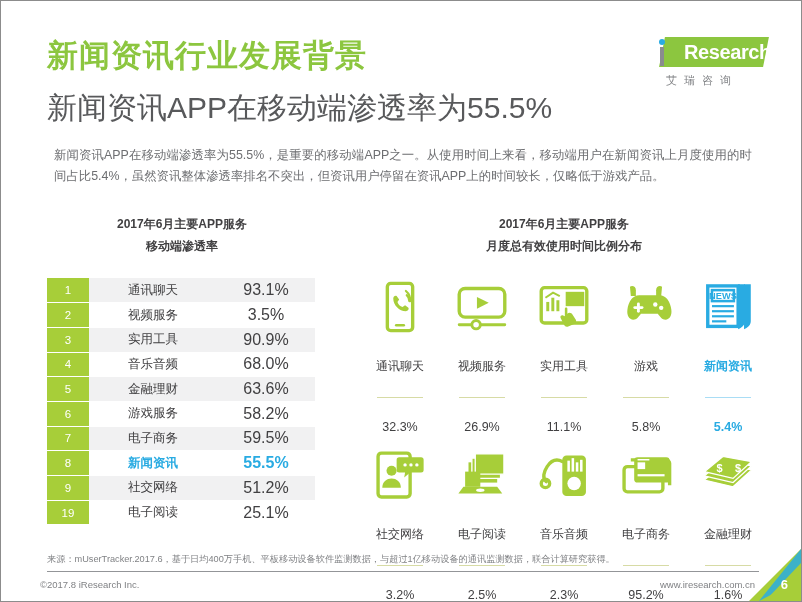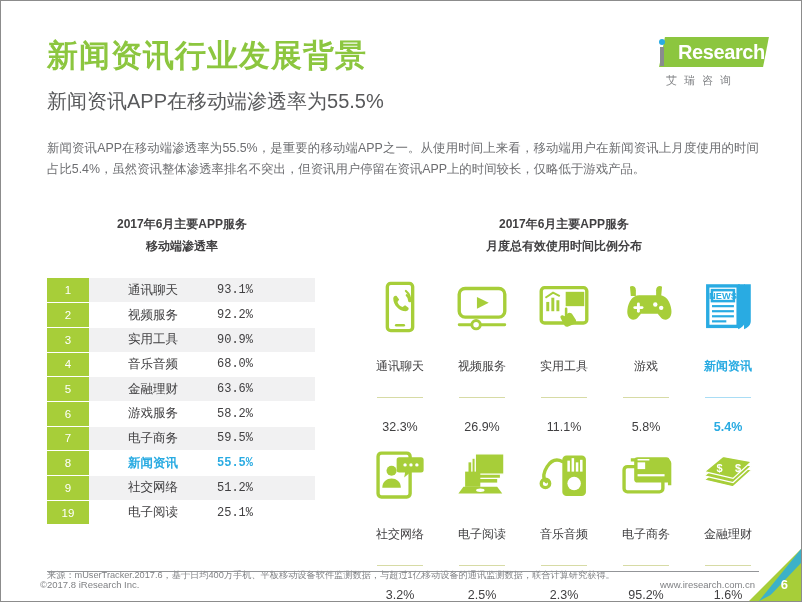--- a/index.html
+++ b/index.html
@@ -19,21 +19,21 @@
 
   
   .title-main {
     position: absolute; left: 46px; top: 34px;
     font-size: 31px; font-weight: bold;
     color: #8cc63f; letter-spacing: 1px;
     white-space: nowrap;
   }
   .title-sub {
     position: absolute; left: 46px; top: 87px;
-    font-size: 20px; font-weight: normal;
+    font-size: 30px; font-weight: normal;
     color: #58595b; letter-spacing: 0px;
     white-space: nowrap;
   }
 
   
   .logo { position: absolute; right: 33px; top: 36px; width: 120px; height: 55px; }
   .logo-mark { position: relative; width: 120px; height: 34px; }
   .logo-para {
     position: absolute; left: 14px; top: 0;
     width: 104px; height: 30px;
@@ -43,38 +43,38 @@
   .logo-i-dot {
     position: absolute; left: 11px; top: 2px;
     width: 6px; height: 6px; border-radius: 50%;
     background: #29abe2;
   }
   .logo-i-stem {
     position: absolute; left: 12px; top: 10px;
     width: 4px; height: 19px; background: #8a8c8e;
   }
   .logo-word {
-    position: absolute; left: 30px; top: 4px;
+    position: absolute; left: 36px; top: 4px;
     font-size: 20px; font-weight: bold; color: #ffffff;
     letter-spacing: -0.4px; font-family: "Liberation Sans", sans-serif;
   }
   .logo-cn {
     position: absolute; left: 18px; top: 36px;
     font-size: 11px; color: #808285; letter-spacing: 7px;
     white-space: nowrap;
   }
 
   
   .intro {
     position: absolute; left: 46px; top: 137px;
     width: 712px;
     font-size: 12.4px; line-height: 21px;
     color: #6d6e71; text-align: justify;
   }
-  .intro p { margin: 0; }
+  .intro p { margin: 7px; }
 
   
   .left-panel { position: absolute; left: 46px; top: 212px; width: 270px; }
   .panel-title {
     font-size: 12px; font-weight: bold; color: #414042;
     text-align: center; line-height: 22px;
   }
   .rank-table { margin-top: 21px; width: 268px; border-collapse: collapse; }
   .rank-table tr { height: 24.7px; }
   .rank-table tr.odd .cell-name, .rank-table tr.odd .cell-val { background: #f1f1f2; }
@@ -84,24 +84,24 @@
     font-size: 11.5px; text-align: center; vertical-align: middle;
     border-bottom: 1.2px solid #ffffff;
     font-family: "Liberation Sans", sans-serif;
   }
   .cell-name {
     width: 128px; font-size: 12.5px; color: #414042;
     text-align: center; vertical-align: middle;
     border-bottom: 1.2px solid #ffffff;
   }
   .cell-val {
-    width: 98px; font-size: 12px; color: #414042;
-    text-align: left; vertical-align: middle;
+    width: 98px; font-size: 16px; color: #414042;
+    text-align: center; vertical-align: middle;
     border-bottom: 1.2px solid #ffffff;
-    font-family: Liberation Mono, monospace;
+    font-family: Liberation Sans, sans-serif;
   }
   tr.hl .cell-name, tr.hl .cell-val { color: #29abe2; font-weight: bold; }
 
   
   .right-panel { position: absolute; left: 358px; top: 212px; width: 410px; }
   .icon-grid { margin-top: 22px; display: flex; flex-wrap: wrap; }
   .icon-cell {
     width: 82px; display: flex; flex-direction: column;
     align-items: center; margin-bottom: 13px; gap: 18px;
   }
@@ -121,21 +121,21 @@
     font-family: "Liberation Sans", sans-serif;
   }
   .icon-cell.hl .icon-label, .icon-cell.hl .icon-val {
     color: #29abe2; font-weight: bold;
   }
   .icon-cell.hl .icon-rule { background: #a9ddf5; }
 
   
   .source-note {
     position: absolute; left: 46px; top: 551px; width: 712px;
-    font-size: 9.2px; color: #808285; line-height: 14px; margin-top: 16px;
+    font-size: 9.2px; color: #808285; line-height: 14px;
   }
   .footer-rule {
     position: absolute; left: 46px; top: 570px; width: 712px;
     height: 1px; background: #939598;
   }
   .copyright {
     position: absolute; left: 39px; top: 578px;
     font-size: 9.5px; color: #808285;
     font-family: "Liberation Sans", sans-serif;
   }
@@ -182,21 +182,21 @@
     <table class="rank-table">
       <tbody id="rank-body">
           <tr class="odd">
             <td class="cell-rank">1</td>
             <td class="cell-name">通讯聊天</td>
             <td class="cell-val">93.1%</td>
           </tr>
           <tr class="even">
             <td class="cell-rank">2</td>
             <td class="cell-name">视频服务</td>
-            <td class="cell-val">92.2%</td>
+            <td class="cell-val">3.5%</td>
           </tr>
           <tr class="odd">
             <td class="cell-rank">3</td>
             <td class="cell-name">实用工具</td>
             <td class="cell-val">90.9%</td>
           </tr>
           <tr class="even">
             <td class="cell-rank">4</td>
             <td class="cell-name">音乐音频</td>
             <td class="cell-val">68.0%</td>

